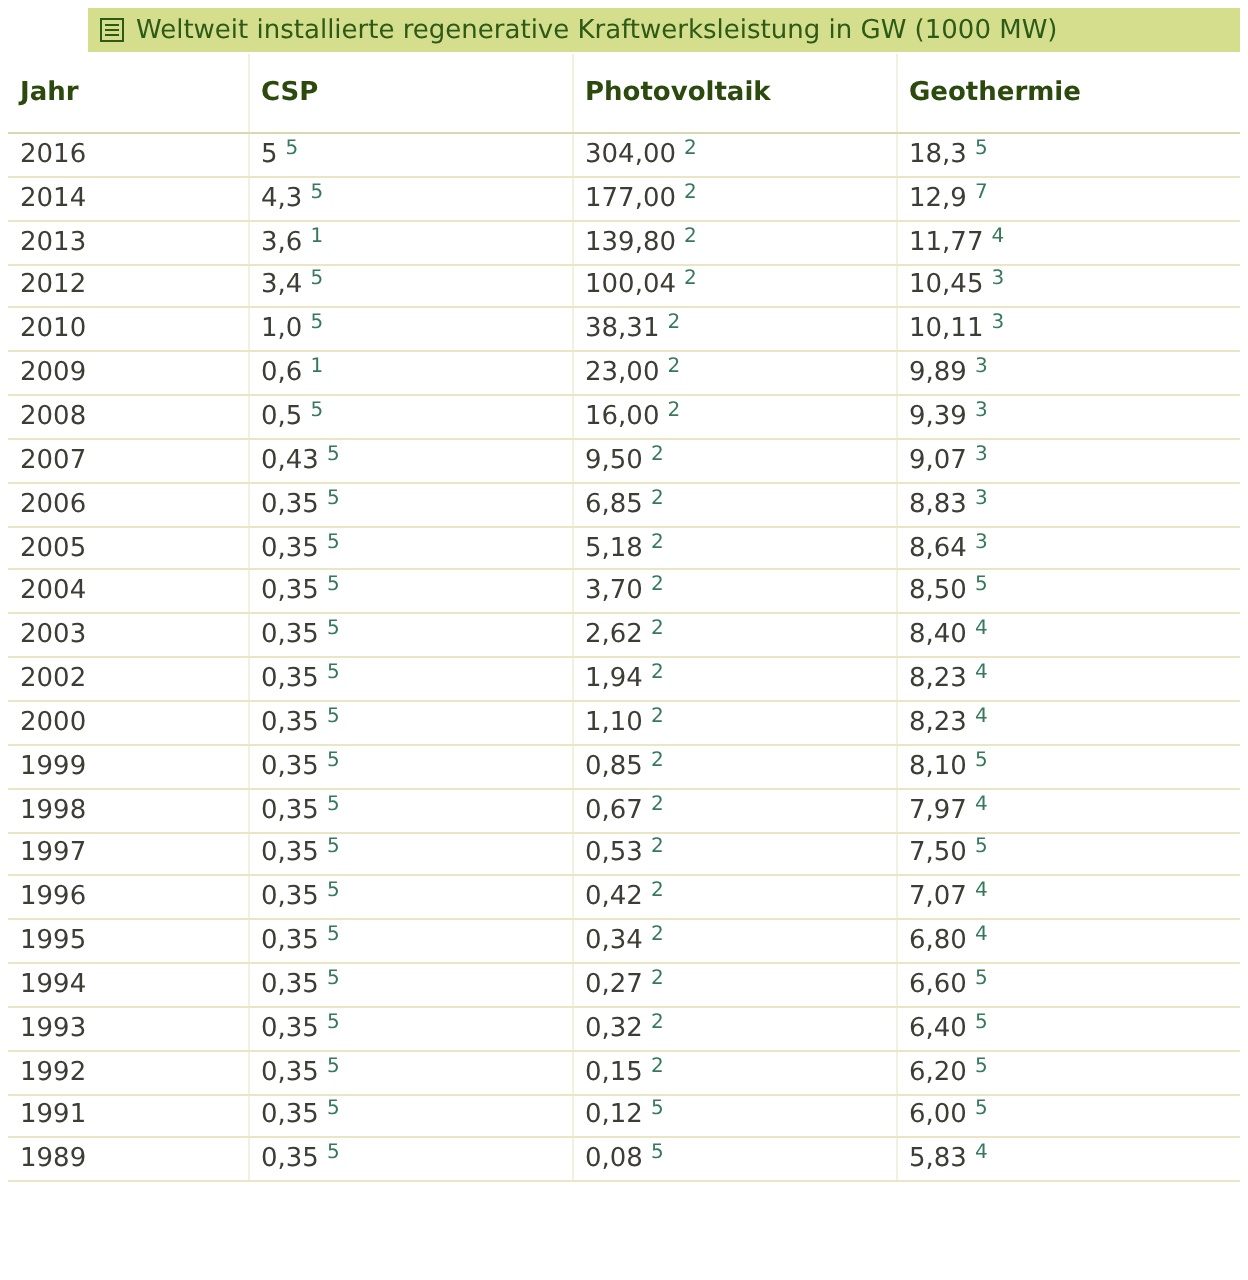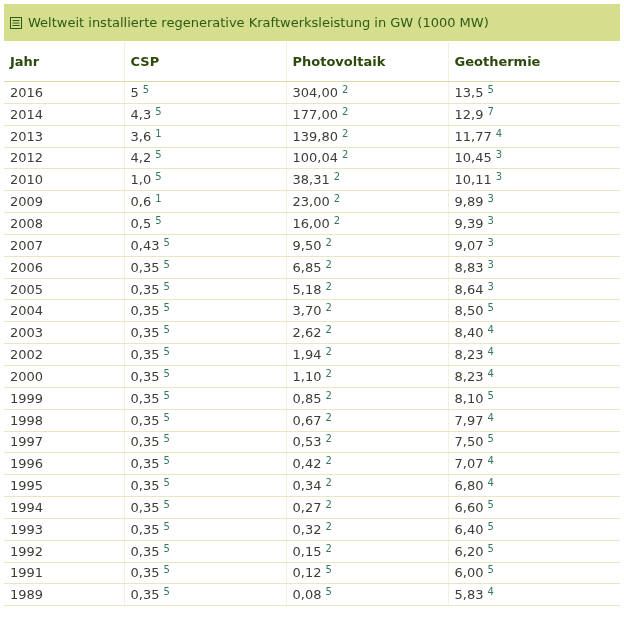--- a/index.html
+++ b/index.html
@@ -17,23 +17,24 @@
   html,body{background:var(--page_bg);}
   body{
     width:624px;height:640px;overflow:hidden;
     font-family:"DejaVu Sans","Liberation Sans",sans-serif;
     font-size:13px;color:var(--data_text);
   }
   .widget{margin:4px 4px 0 4px;width:616px;}
   .title-bar{
     background:var(--header_bg);
     color:var(--header_text);
-    height:37px;
+    height:22px;
     display:flex;align-items:center;gap:6px;
     padding:0 6px;
+    margin-left:40px;
   }
   .title-bar .icon{display:inline-flex;align-items:center;}
   table{
     width:616px;border-collapse:collapse;table-layout:fixed;
     margin-top:1px;
   }
   col.c1{width:120px;} col.c2{width:162px;} col.c3{width:162px;} col.c4{width:172px;}
   th{
     text-align:left;font-weight:bold;color:var(--column_header_text);
     height:24px;padding:12px 6px;vertical-align:middle;
@@ -81,41 +82,41 @@
         <th>CSP</th>
         <th>Photovoltaik</th>
         <th>Geothermie</th>
       </tr>
     </thead>
     <tbody id="table-body">
   <tr>
     <td><span>2016</span></td>
     <td><span>5</span><sup class="fn">5</sup></td>
     <td><span>304,00</span><sup class="fn">2</sup></td>
-    <td><span>13,5</span><sup class="fn">5</sup></td>
+    <td><span>18,3</span><sup class="fn">5</sup></td>
   </tr>
 
 
   <tr>
     <td><span>2014</span></td>
     <td><span>4,3</span><sup class="fn">5</sup></td>
     <td><span>177,00</span><sup class="fn">2</sup></td>
     <td><span>12,9</span><sup class="fn">7</sup></td>
   </tr>
 
   <tr>
     <td><span>2013</span></td>
     <td><span>3,6</span><sup class="fn">1</sup></td>
     <td><span>139,80</span><sup class="fn">2</sup></td>
     <td><span>11,77</span><sup class="fn">4</sup></td>
   </tr>
 
   <tr>
     <td><span>2012</span></td>
-    <td><span>4,2</span><sup class="fn">5</sup></td>
+    <td><span>3,4</span><sup class="fn">5</sup></td>
     <td><span>100,04</span><sup class="fn">2</sup></td>
     <td><span>10,45</span><sup class="fn">3</sup></td>
   </tr>
 
 
   <tr>
     <td><span>2010</span></td>
     <td><span>1,0</span><sup class="fn">5</sup></td>
     <td><span>38,31</span><sup class="fn">2</sup></td>
     <td><span>10,11</span><sup class="fn">3</sup></td>

